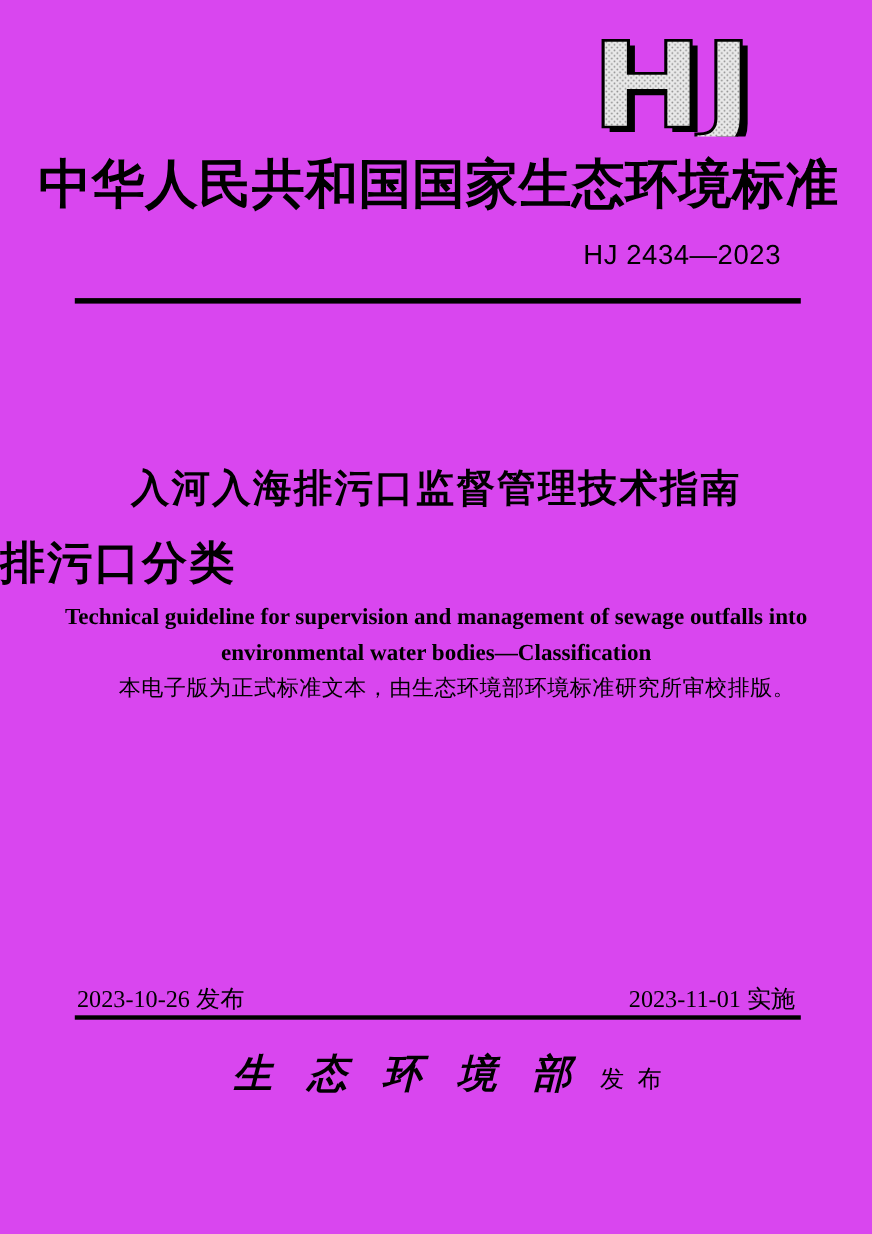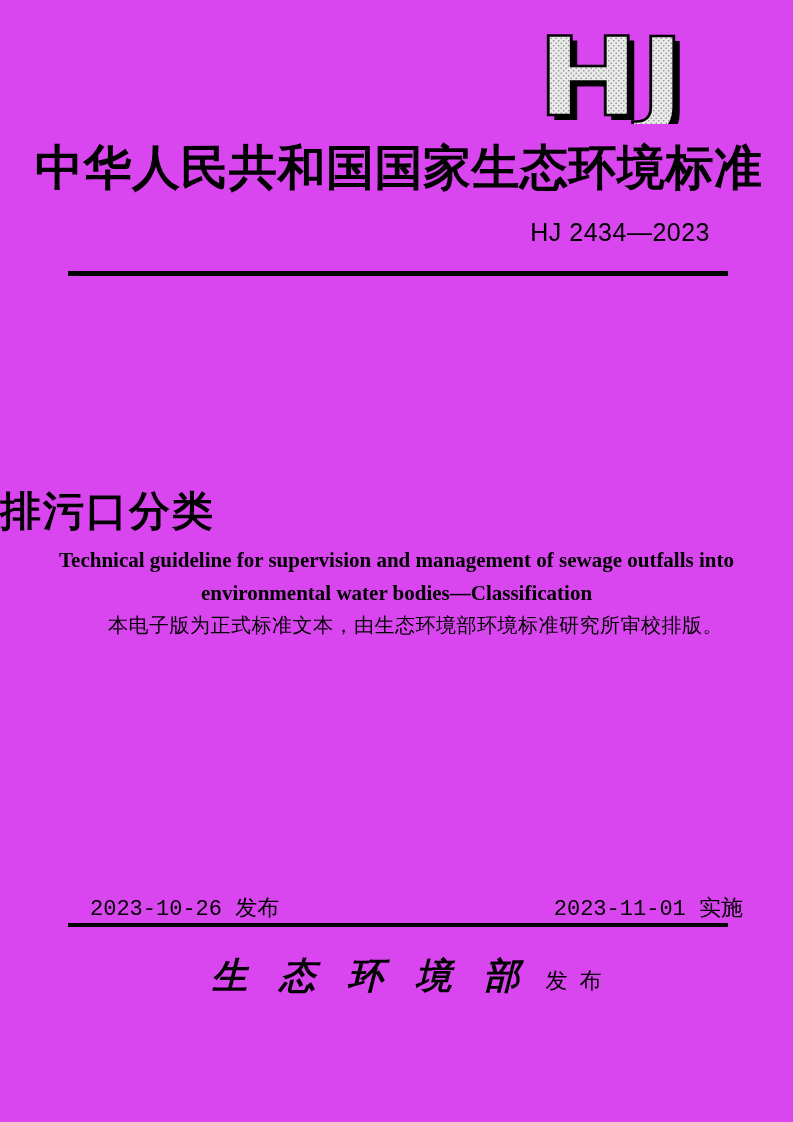--- a/index.html
+++ b/index.html
@@ -115,26 +115,26 @@
     font-family: "Liberation Sans", "DejaVu Sans", sans-serif;
     font-size: 20px;
     letter-spacing: 0.5px;
     padding-left: 38px;
   }
 
   
   .dates-row {
     position: absolute;
     top: 893px;
-    left: 90px;
+    left: 70px;
     width: 653px;
     display: flex;
     justify-content: space-between;
     align-items: center;
-    font-family: Liberation Mono, monospace;
+    font-family: Liberation Serif, serif;
     font-size: 22px;
   }
 
   .rule-bottom {
     position: absolute;
     top: 923px;
     left: 68px;
     width: 660px;
     height: 4px;
     background: #000000;
@@ -184,20 +184,21 @@
       <text x="2" y="83" font-family="DejaVu Sans, Liberation Sans, sans-serif" font-weight="bold" font-size="108" fill="url(#hatch)" stroke="#000000" stroke-width="2.5" textLength="148" lengthAdjust="spacingAndGlyphs">HJ</text>
     </svg>
   </div>
 
   <div class="national-title">中华人民共和国国家生态环境标准</div>
 
   <div class="std-number">HJ 2434—2023</div>
 
   <div class="rule-top"></div>
 
+  <div class="cn-title-1">入河入海排污口监督管理技术指南</div>
   <div class="cn-title-2">排污口分类</div>
 
   <div class="en-title-1">Technical guideline for supervision and management of sewage outfalls into</div>
   <div class="en-title-2">environmental water bodies—Classification</div>
 
   <div class="note">本电子版为正式标准文本，由生态环境部环境标准研究所审校排版。</div>
 
   <div class="dates-row">
     <span>2023-10-26 发布</span>
     <span>2023-11-01 实施</span>

